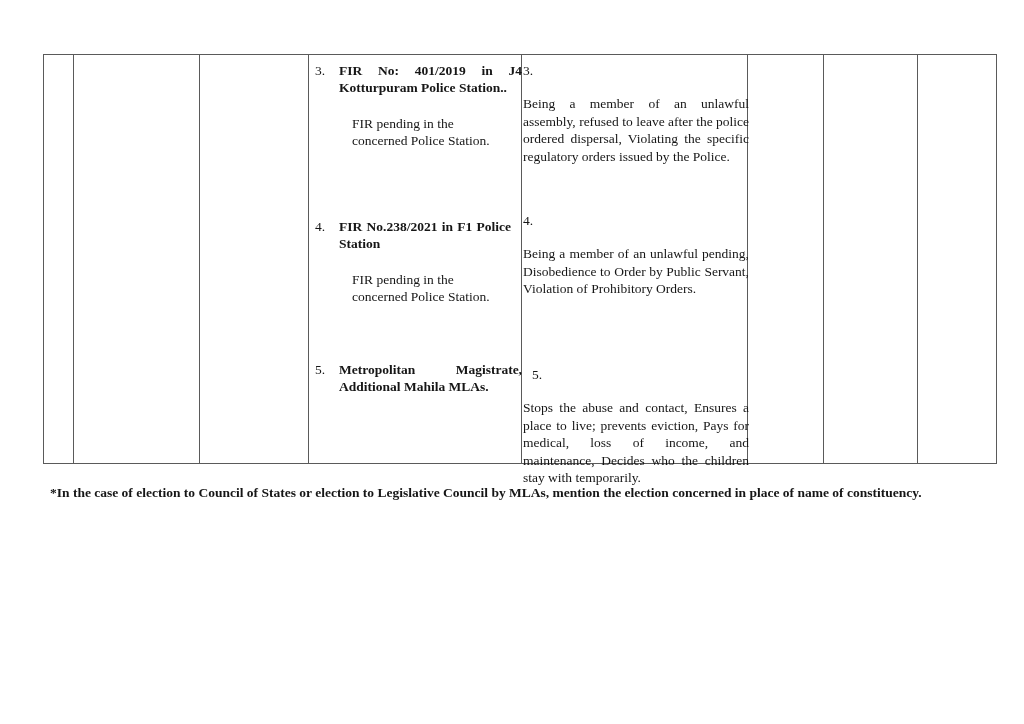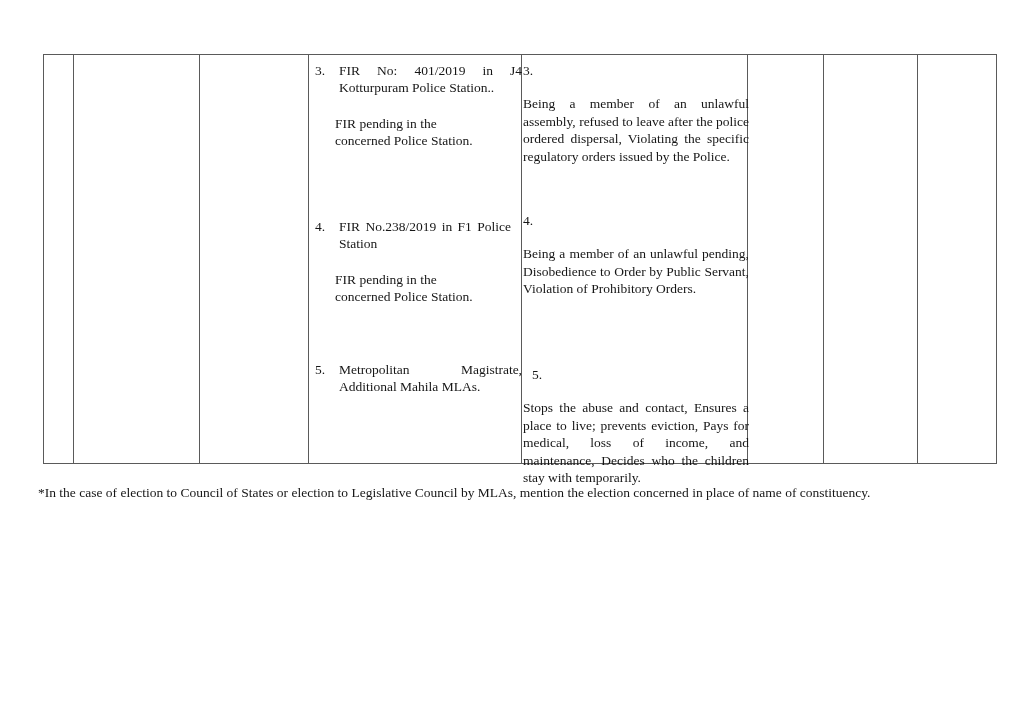--- a/index.html
+++ b/index.html
@@ -52,24 +52,25 @@
   .fir-entry.e4 { top: 163px; }
   .fir-entry.e5 { top: 306px; }
 
   .entry-head { display: flex; }
   .entry-num {
     flex: 0 0 24px;
   }
   .head-text {
     flex: 1 1 auto;
     text-align: justify;
+    font-weight: bold;
   }
   .fir-entry.e4 .head-text { max-width: 172px; }
   .fir-body {
-    margin-left: 20px;
+    margin-left: 37px;
     margin-top: 18px;
     white-space: pre-line;
   }
   .fir-entry.e5 .fir-body { margin-top: 19px; }
 
   
   .us-entry {
     position: absolute;
     left: 479px;
     width: 226px;
@@ -80,24 +81,25 @@
   .us-entry .entry-num { flex: 0 0 25px; }
   .us-entry.e5 .entry-head { margin-left: 9px; }
   .us-body {
     margin-top: 16px;
     text-align: justify;
   }
 
   
   .footnote {
     position: absolute;
-    left: 38px;
+    left: 50px;
     top: 484px;
     width: 900px;
     margin: 0;
+    font-weight: bold;
   }
 </style>
 </head>
 <body>
 
 <div class="doc-table">
   <div class="vline vl-1"></div>
   <div class="vline vl-2"></div>
   <div class="vline vl-3"></div>
   <div class="vline vl-4"></div>
@@ -110,21 +112,21 @@
       <span class="entry-num">3.</span>
       <div class="head-text">FIR No: 401/2019 in J4 Kotturpuram Police Station..</div>
     </div>
     <div class="fir-body">FIR pending in the
 concerned Police Station.</div>
   </div>
 
   <div class="fir-entry e4">
     <div class="entry-head">
       <span class="entry-num">4.</span>
-      <div class="head-text">FIR No.238/2019 in F1 Police Station</div>
+      <div class="head-text">FIR No.238/2021 in F1 Police Station</div>
     </div>
     <div class="fir-body">FIR pending in the
 concerned Police Station.</div>
   </div>
 
   <div class="fir-entry e5">
     <div class="entry-head">
       <span class="entry-num">5.</span>
       <div class="head-text">Metropolitan Magistrate, Additional Mahila MLAs.</div>
     </div>

